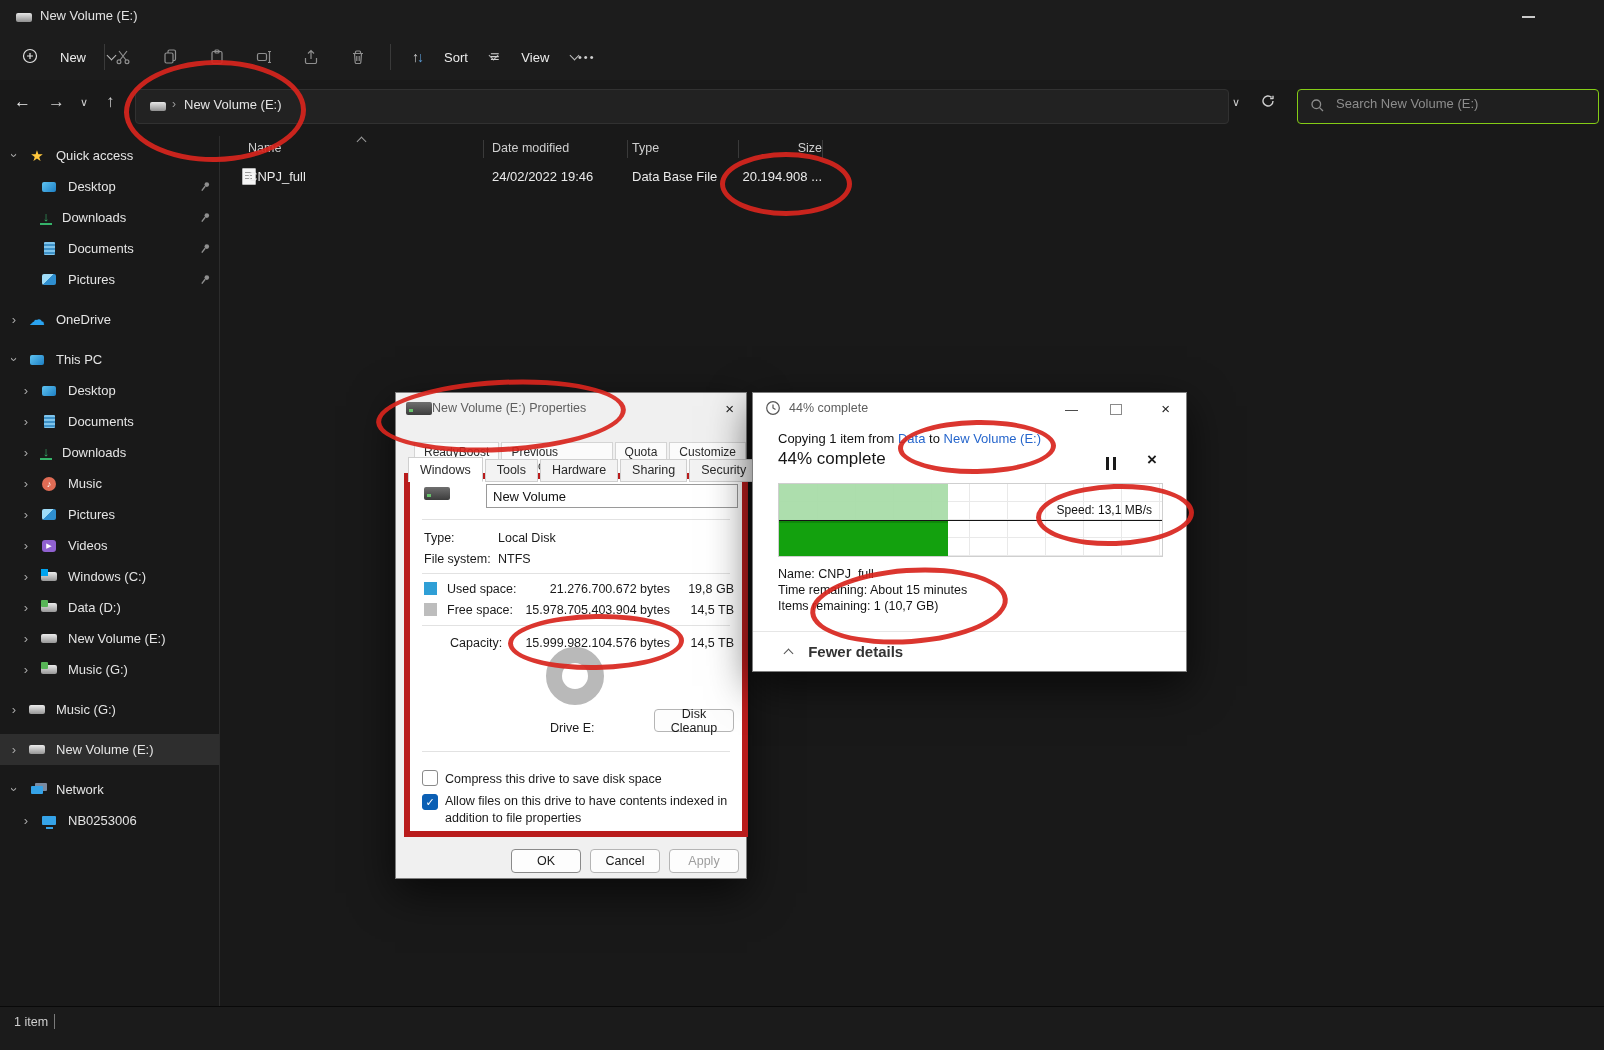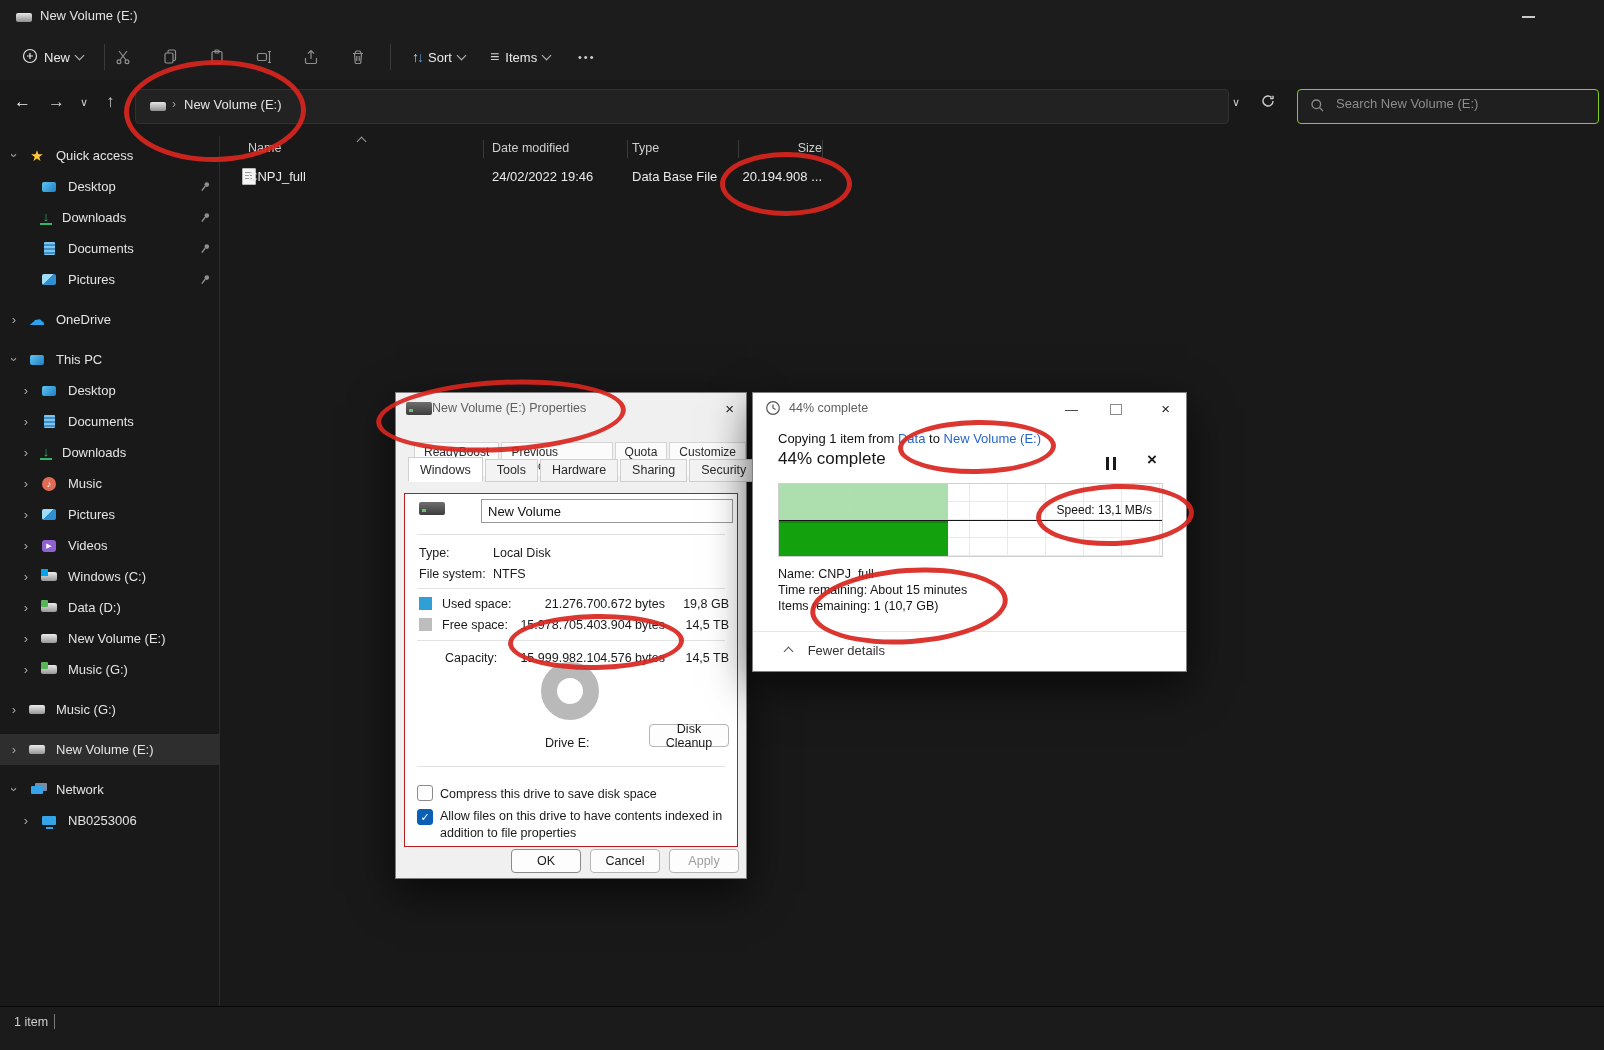--- a/index.html
+++ b/index.html
@@ -5,21 +5,21 @@
   html,body{margin:0;padding:0;background:#0c0c0c;}
   #screen{position:relative;width:1604px;height:1050px;background:#191919;overflow:hidden;
           font-family:"Liberation Sans","DejaVu Sans",sans-serif;color:#e6e6e6;}
   .abs{position:absolute;}
   
   #titlebar{left:0;top:0;width:1604px;height:34px;background:#1c1c1c;}
   #titlebar .t{left:40px;top:8px;font-size:13px;color:#e2e2e2;}
   #min-dash{left:1522px;top:16px;width:13px;height:2px;background:#c9c9c9;}
   
   #toolbar{left:0;top:34px;width:1604px;height:46px;background:#1c1c1c;border-bottom:1px solid #0a0a0a;}
-  .tbtn{position:absolute;top:7px;height:32px;display:flex;align-items:center;gap:6px;color:#ececec;
+  .tbtn{position:absolute;top:7px;height:32px;display:flex;align-items:center;gap:22px;color:#ececec;
         font-size:13px;border-radius:4px;padding:0 8px;}
   .tico{position:absolute;top:13px;width:20px;height:20px;display:flex;align-items:center;justify-content:center;}
   .tdiv{position:absolute;top:10px;width:1px;height:26px;background:#3a3a3a;}
   .chev{display:inline-block;width:6px;height:6px;border-right:1.4px solid #bdbdbd;border-bottom:1.4px solid #bdbdbd;
         transform:rotate(45deg);margin-top:-3px;}
   
   #addr{left:0;top:80px;width:1604px;height:52px;background:#191919;}
   .nav{position:absolute;top:12px;font-size:17px;color:#cfcfcf;}
   #crumbbox{left:135px;top:9px;width:1092px;height:33px;background:#222222;border:1px solid #313131;border-radius:4px;}
   #crumbbox .txt{left:48px;top:7px;font-size:13px;color:#e4e4e4;}
@@ -89,21 +89,21 @@
   .dlg .dtitle .t{position:absolute;left:36px;top:8px;font-size:12.5px;color:#5f5f5f;white-space:nowrap;}
   .xbtn{position:absolute;font-size:15px;color:#222;}
   
   #props{left:395px;top:392px;width:350px;height:485px;z-index:20;}
   .tabsback{position:absolute;left:18px;top:49px;display:flex;gap:2px;}
   .tabsback .tab{background:#fbfbfb;border:1px solid #d4d4d4;border-bottom:none;font-size:12px;color:#2a2a2a;
       padding:2px 9px 3px;}
   .tabsfront{position:absolute;left:12px;top:66px;display:flex;gap:2px;z-index:2;}
   .tabsfront .tab{background:#f3f3f3;border:1px solid #cfcfcf;font-size:12.5px;color:#2a2a2a;padding:3px 11px 4px;}
   .tabsfront .tab.active{background:#ffffff;border-bottom:1px solid #ffffff;padding-top:5px;margin-top:-2px;}
-  #ppanel{position:absolute;left:8px;top:100px;width:332px;height:352px;background:#ffffff;border:1px solid #b91c1c;}
+  #ppanel{position:absolute;left:8px;top:80px;width:332px;height:352px;background:#ffffff;border:6px solid #b91c1c;}
   .drv-dark{position:absolute;width:26px;height:13px;border-radius:2px;background:linear-gradient(#6f6f6f,#3c3c3c);}
   .drv-dark::after{content:"";position:absolute;left:3px;bottom:3px;width:4px;height:3px;background:#67c26a;}
   .drv-sm{position:absolute;width:16px;height:9px;border-radius:2px;background:linear-gradient(#e6e6e6,#8f8f8f);}
   #volname{position:absolute;left:76px;top:5px;width:238px;height:22px;border:1px solid #9a9a9a;font-size:13px;
       font-family:inherit;color:#111;padding:0 6px;background:#fff;}
   .phr{position:absolute;left:12px;right:12px;height:1px;background:#e2e2e2;}
   .plabel{position:absolute;font-size:12.5px;color:#1a1a1a;white-space:nowrap;}
   .pbytes{position:absolute;width:175px;text-align:right;font-size:12.5px;color:#1a1a1a;}
   .phuman{position:absolute;width:62px;text-align:right;font-size:12.5px;color:#1a1a1a;}
   .sw{position:absolute;width:13px;height:13px;}
@@ -132,21 +132,21 @@
   #pchart{position:absolute;left:25px;top:90px;width:383px;height:72px;border:1px solid #cfcfcf;background:#fff;
       background-image:repeating-linear-gradient(90deg,#e9e9e9 0 1px,transparent 1px 38px),
                        repeating-linear-gradient(0deg,#e9e9e9 0 1px,transparent 1px 18px);}
   #fill-top{position:absolute;left:0;top:0;height:50%;background:var(--c-progress_light,#a9dca9);opacity:.95;}
   #fill-bot{position:absolute;left:0;bottom:0;height:46%;background:var(--c-progress_dark,#13a10e);
       border-top:2px solid #0e8a0a;}
   #midline{position:absolute;left:0;right:0;top:50%;height:1px;background:#151515;}
   #speedlbl{position:absolute;right:10px;top:19px;font-size:12px;color:#111;}
   .detline{position:absolute;left:25px;font-size:12.5px;color:#151515;white-space:nowrap;}
   #copyhr{position:absolute;left:0;right:0;top:238px;height:1px;background:#e6e6e6;}
-  #fewer{position:absolute;left:32px;top:250px;font-size:13px;color:#333;}
+  #fewer{position:absolute;left:32px;top:250px;font-size:15px;color:#333;font-weight:bold;}
   
   .ann{position:absolute;border:5px solid var(--c-annotation,#d8251d);border-radius:50%;z-index:60;
       pointer-events:none;opacity:.92;}
 </style>
 </head>
 <body>
 
 <div id="screen">
 
   <div class="abs" id="titlebar">
@@ -204,21 +204,21 @@
         </svg>
     </span>
     <div class="tdiv" style="left:390px;"></div>
     <div class="tbtn" style="left:404px;">
       <span style="letter-spacing:-2px;font-size:14px;"><span style="color:#cfcfcf;">↑</span><span style="color:#5b9bd5;">↓</span></span>
       <span>Sort</span>
       <span class="chev"></span>
     </div>
     <div class="tbtn" style="left:482px;">
       <span style="font-size:16px;color:#cfcfcf;">≡</span>
-      <span>Items</span>
+      <span>View</span>
       <span class="chev"></span>
     </div>
     <div class="tbtn" style="left:570px;letter-spacing:2px;font-size:11px;color:#cfcfcf;">•••</div>
   </div>
 
   <div class="abs" id="addr">
     <span class="nav" style="left:14px;color:#ececec;">←</span>
     <span class="nav" style="left:48px;">→</span>
     <span class="nav" style="left:80px;top:16px;font-size:11px;">∨</span>
     <span class="nav" style="left:106px;">↑</span>

